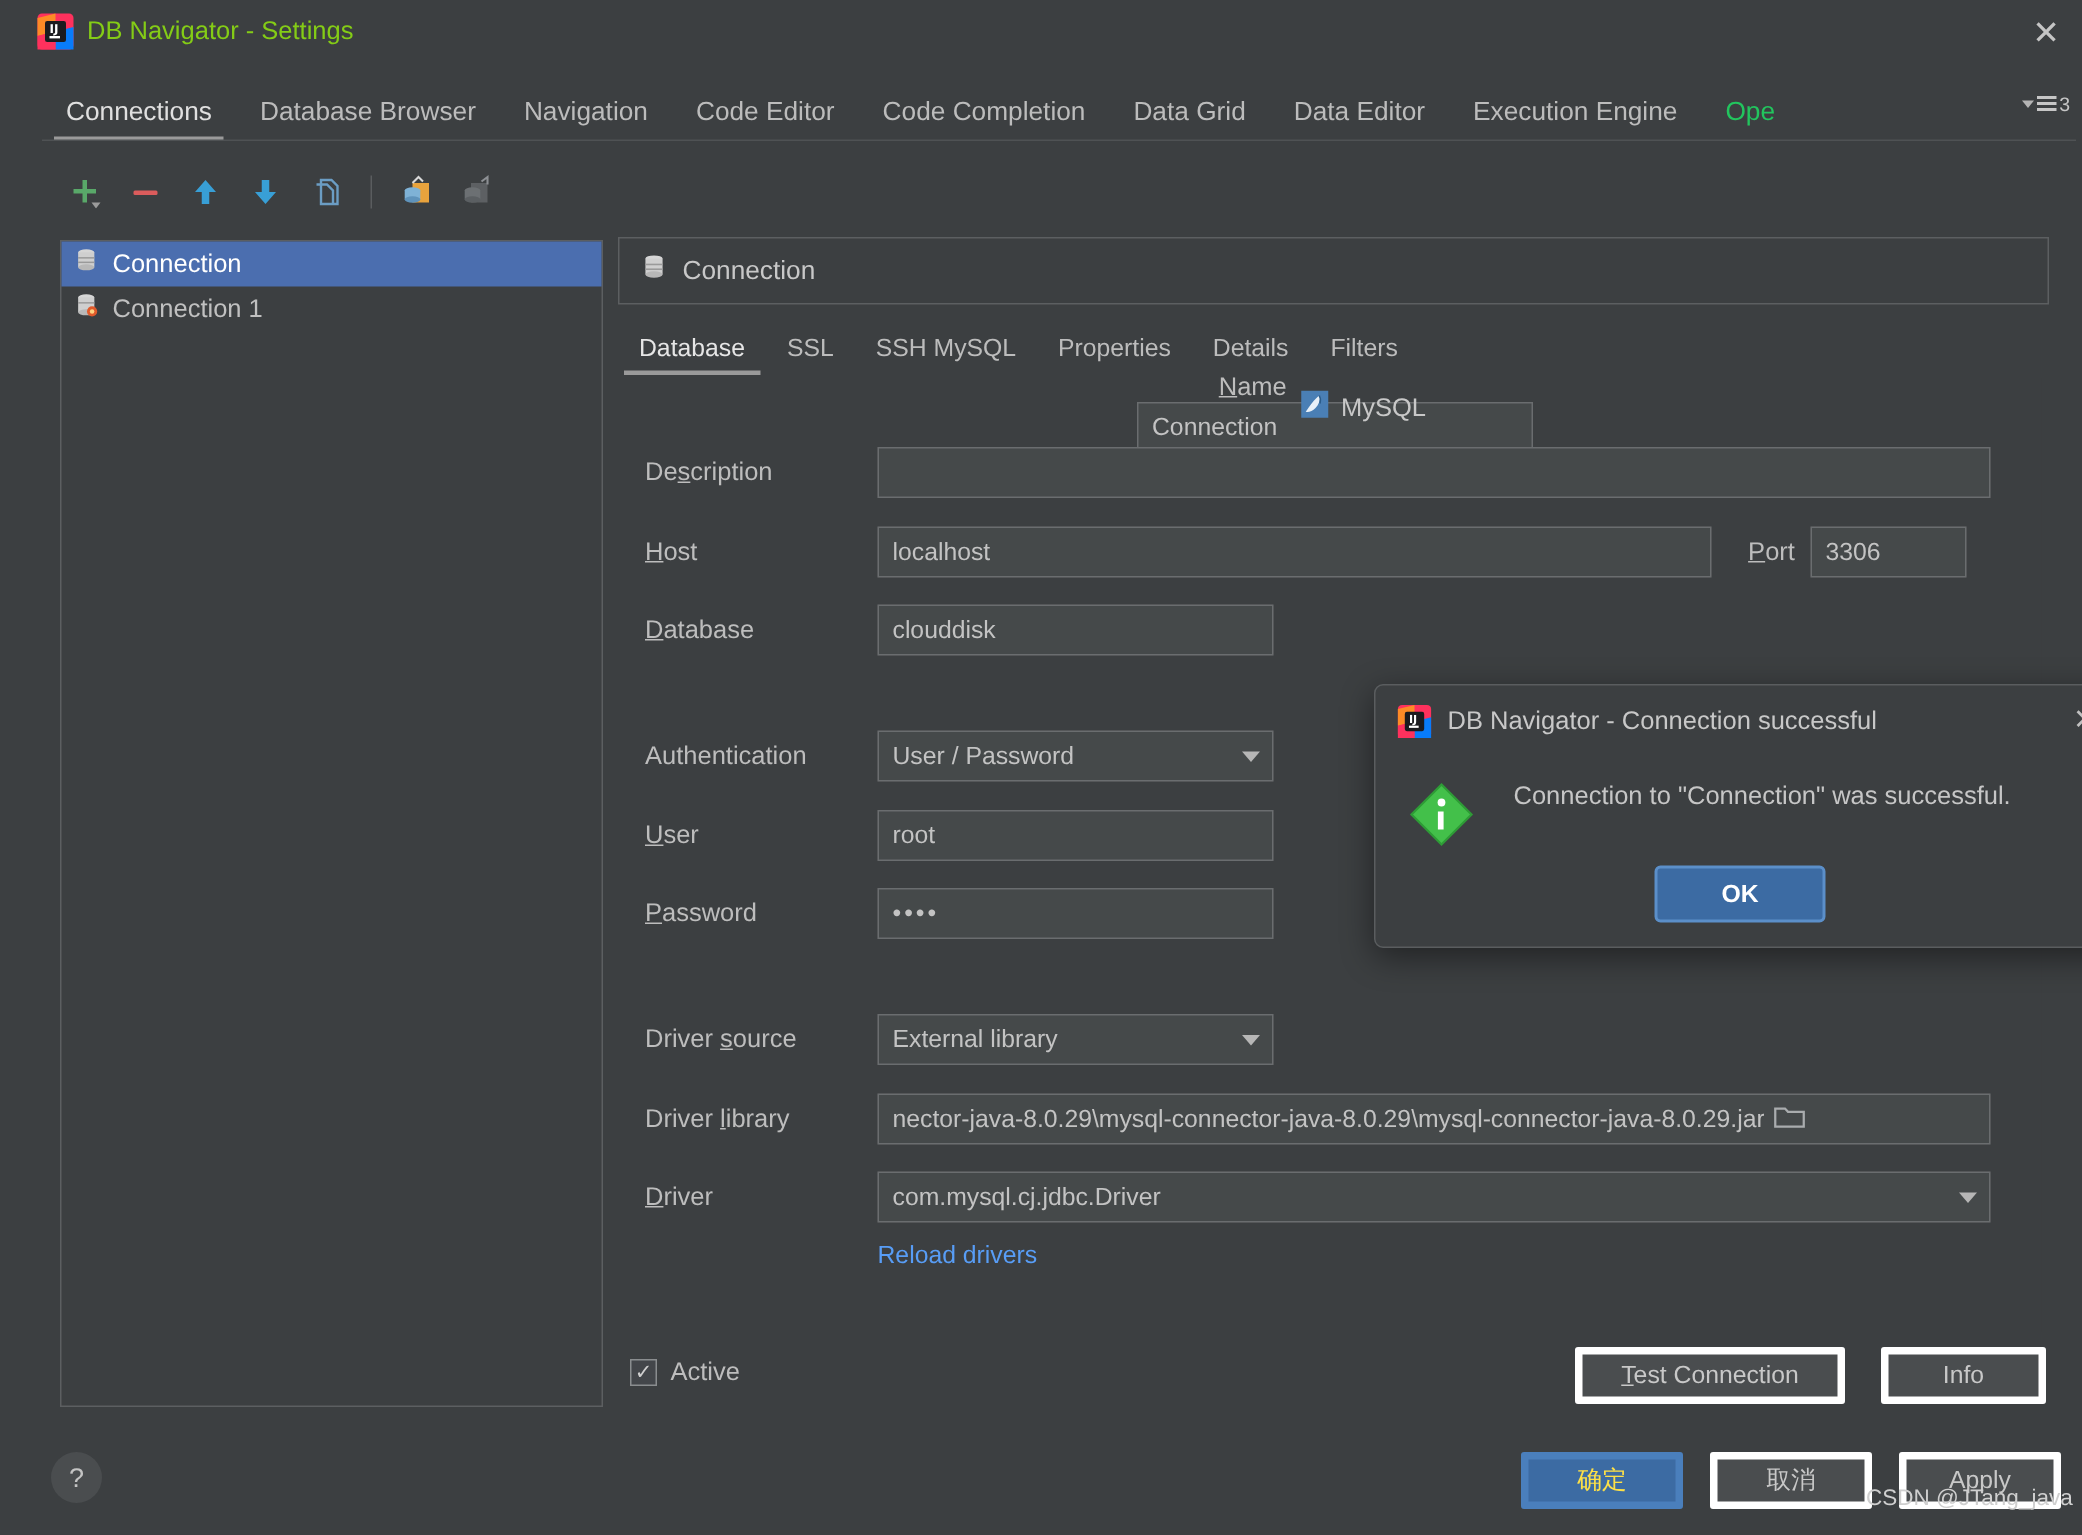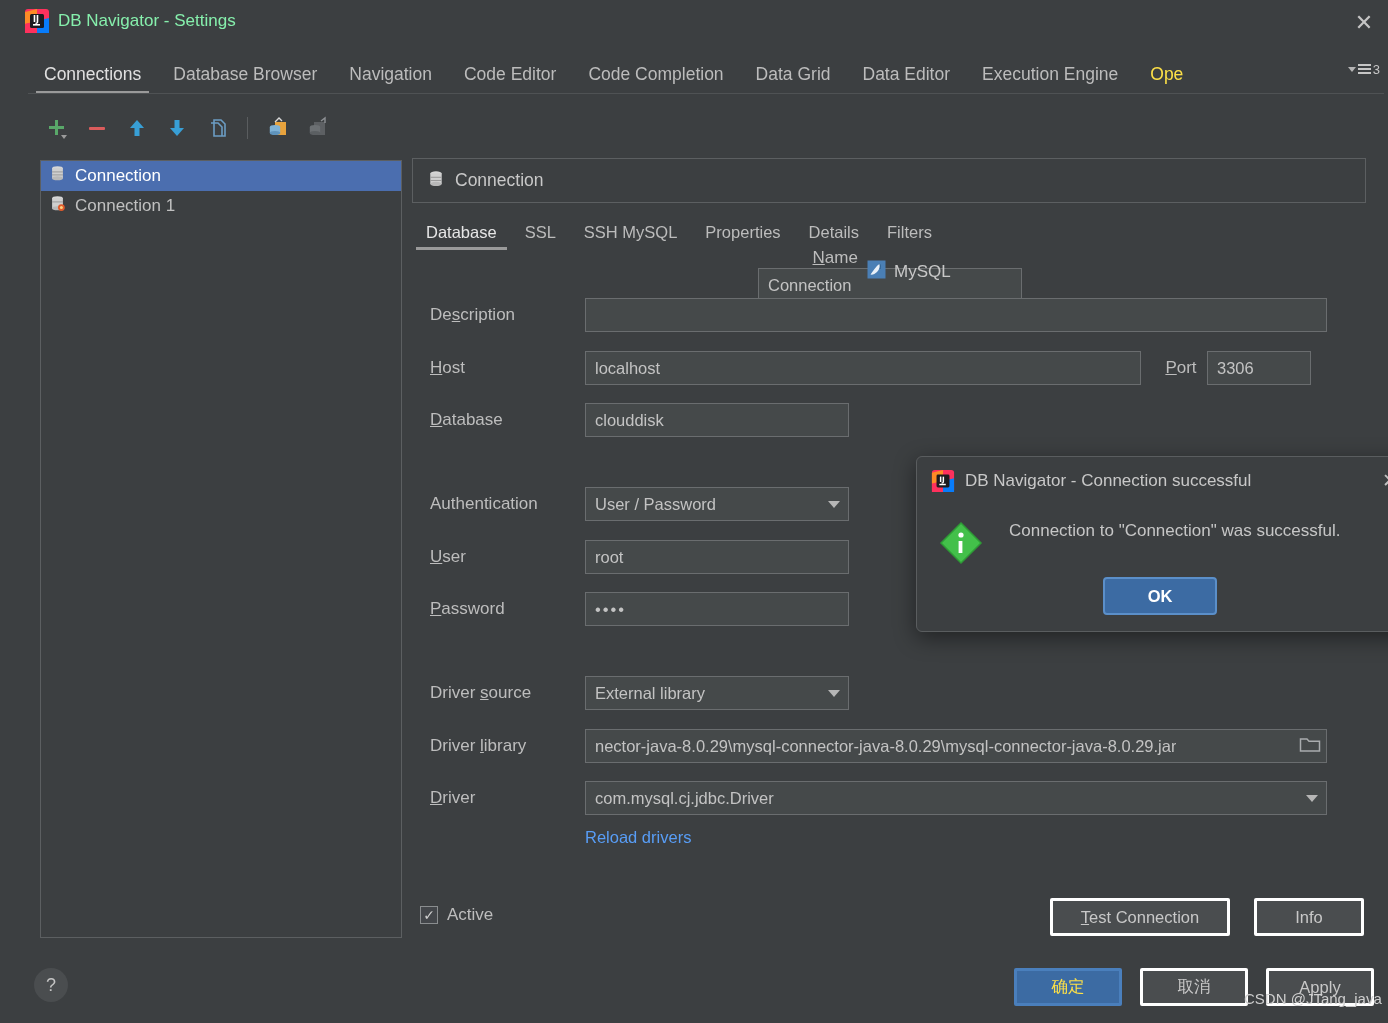--- a/index.html
+++ b/index.html
@@ -21,21 +21,21 @@
   
   #titlebar {
     position: absolute; left: 0; top: 0; width: 1388px; height: 44px;
     background: #3c3f41;
   }
   #app-icon {
     position: absolute; left: 12px; top: 8px; width: 26px; height: 26px;
   }
   #title-text {
     position: absolute; left: 46px; top: 8px;
-    font-size: 17px; color: #86efac; line-height: 26px;
+    font-size: 17px; color: #84cc16; line-height: 26px;
     white-space: nowrap;
   }
   #win-close {
     position: absolute; right: 18px; top: 4px;
     width: 36px; height: 36px;
     display: flex; align-items: center; justify-content: center;
     color: #c5c5c5; font-size: 22px; cursor: pointer;
     font-family: "DejaVu Sans", sans-serif;
   }
 
@@ -50,21 +50,21 @@
   }
   .toptab {
     font-size: 17.5px; color: #bcbcbc; padding: 0 16px 10px 16px;
     cursor: pointer; position: relative; line-height: 20px;
   }
   .toptab.selected { color: #e0e0e0; }
   .toptab.selected::after {
     content: ""; position: absolute; left: 8px; right: 8px; bottom: 0;
     height: 3px; background: #9a9a9a;
   }
-  .toptab.clipped { color: #fde047; }
+  .toptab.clipped { color: #22c55e; }
   #tabbar-underline {
     position: absolute; left: 16px; right: 16px; top: 45px;
     height: 1px; background: #4f5254;
   }
   #tab-overflow {
     position: absolute; right: 20px; top: 14px;
     display: flex; align-items: center; gap: 2px;
     color: #b4b4b4; font-size: 12px; cursor: pointer;
   }
   #tab-overflow .caret {
@@ -163,21 +163,21 @@
   }
   .cbox {
     width: 18px; height: 18px; border: 1px solid #8a8d8f; background: #43464a;
     display: flex; align-items: center; justify-content: center;
     color: #cfcfcf; font-size: 14px; line-height: 1;
     font-family: "DejaVu Sans", sans-serif;
   }
   #active-label { font-size: 17px; color: #bdbdbd; }
 
   .btn {
-    background: #4a4d4f; border: 3px solid #ffffff; color: #c8c8c8;
+    background: #4a4d4f; border: 5px solid #ffffff; color: #c8c8c8;
     font-size: 16.5px; height: 38px; padding: 0 16px;
     display: flex; align-items: center; justify-content: center; cursor: pointer;
     border-radius: 2px; white-space: nowrap;
   }
   .btn.primary { background: #3c6ba3; border-color: #4a7fbc; color: #fde047; }
 
   #test-conn-btn { position: absolute; left: 1038px; top: 898px; width: 180px; }
   #info-btn      { position: absolute; left: 1242px; top: 898px; width: 110px; }
 
   #ok-btn     { position: absolute; left: 1002px; top: 968px; width: 108px; }
@@ -427,21 +427,21 @@
     <div class="row" style="left:18px; top:426px; width:920px;">
       <span class="flabel" style="width:155px;">Driver <u>s</u>ource</span>
       <span class="field combo" style="width:264px;">
         <span>External library</span>
         <span class="combo-arrow"></span>
       </span>
     </div>
 
     <div class="row" style="left:18px; top:479px; width:920px;">
       <span class="flabel" style="width:155px;">Driver <u>l</u>ibrary</span>
-      <span class="field" style="width:742px; justify-content:space-between; padding-right:5px;">
+      <span class="field" style="width:742px; padding-right:5px;">
         <span style="overflow:hidden; white-space:nowrap;">nector-java-8.0.29\mysql-connector-java-8.0.29\mysql-connector-java-8.0.29.jar</span>
         <span style="flex:0 0 auto; padding-left:6px;">
           <svg width="22" height="18" viewBox="0 0 22 18">
             <path d="M1.5 4 H8 L10 6.2 H20.5 V16 H1.5 Z" fill="none" stroke="#a9acae" stroke-width="1.5"></path>
           </svg>
         </span>
       </span>
     </div>
 
     <div class="row" style="left:18px; top:531px; width:920px;">

